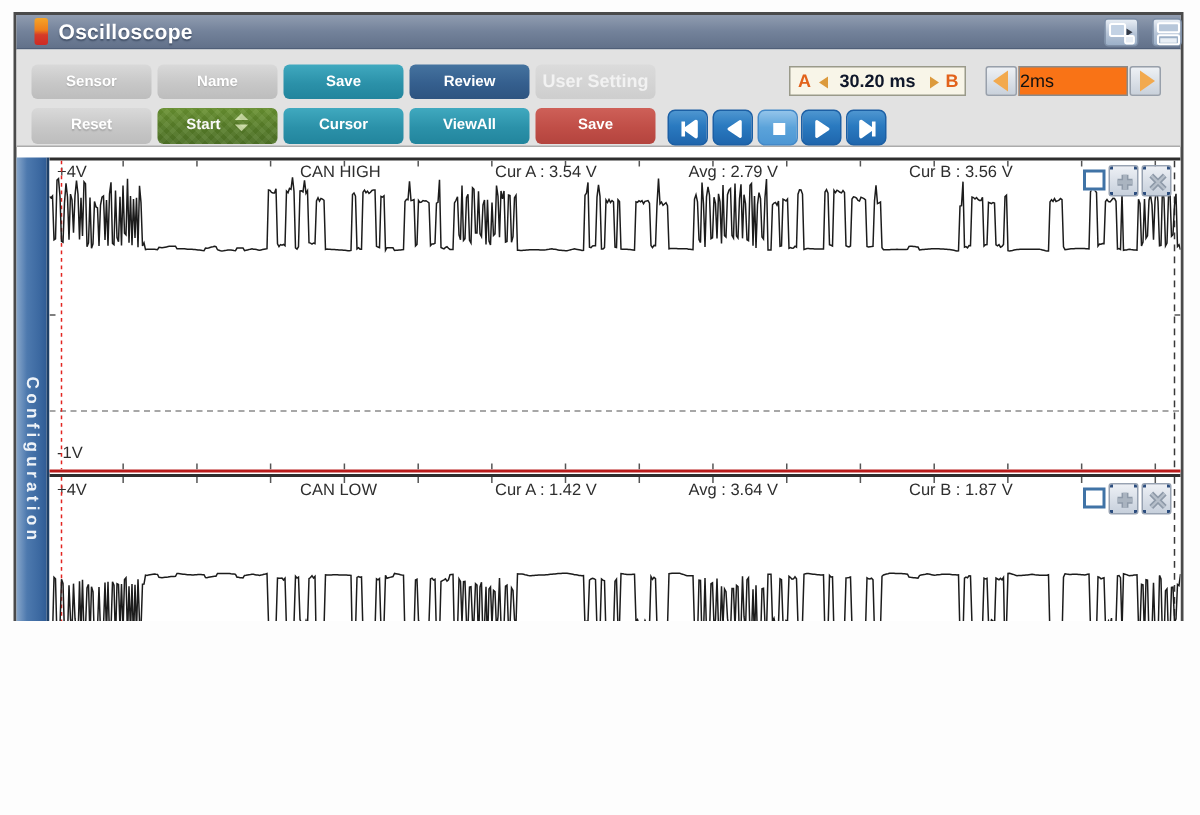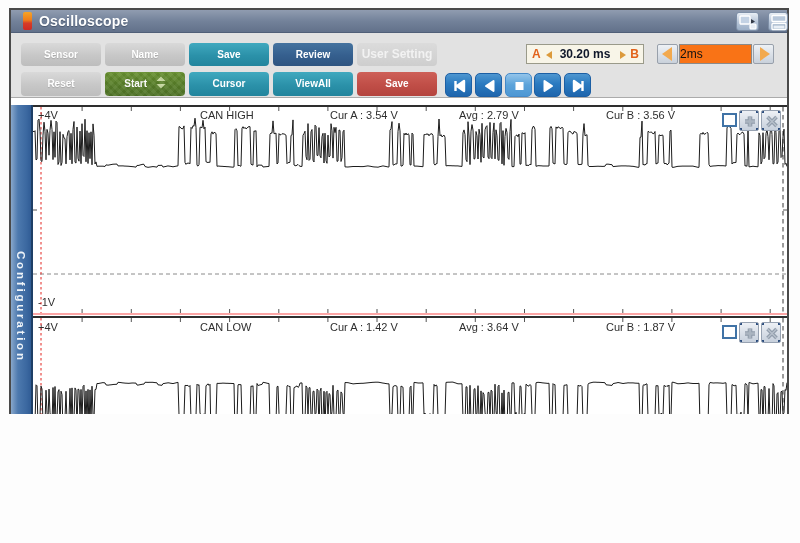--- a/index.html
+++ b/index.html
@@ -34,21 +34,21 @@
 #spinL { left:646px; }
 #spinL .tri { left:4px; border-right:10px solid #f2a94e; }
 #spinR { left:742px; }
 #spinR .tri { left:6px; border-left:10px solid #f2a94e; }
 #msbox { left:668px; top:11px; width:73px; height:20px; background:#f97316; border:1px solid #8a8a8a; font-size:12px; font-weight:normal; color:#111; line-height:19px; }
 .pb { top:40px; width:27px; height:24px; border-radius:5px; border:1px solid #1c5fa4; background:linear-gradient(#4e96d0,#2a7ac0 45%,#1f66ad); }
 .pb.mid { border-color:#4489c8; background:linear-gradient(#93c4ea,#5ba3da 50%,#4d97d4); }
 .pb svg { position:absolute; left:0; top:0; }
 #sidebar { left:0; top:95px; width:22px; height:426px; background:linear-gradient(90deg,#88a7cb,#4d79ae 35%,#3b68a0 78%,#305c95); border-right:2px solid #1e3f66; }
 #sidebar span { position:absolute; left:4px; top:146px; color:#eef3f8; font-size:11.5px; font-weight:bold; writing-mode:vertical-rl; letter-spacing:2.8px; }
-.panel { left:22px; width:754px; background:#fff; border-top:2px solid #2e2e2e; border-bottom:2px solid #fca5a5; }
+.panel { left:22px; width:754px; background:#fff; border-top:2px solid #2e2e2e; border-bottom:2px solid #b91c1c; }
 #panel1 { top:95px; height:210px; }
 #panel2 { top:306px; height:215px; }
 .hdr { position:absolute; font-size:11px; color:#2e2e2e; white-space:pre; }
 .wsvg { position:absolute; left:0; top:0; }
 .cb { position:absolute; left:689px; top:6px; width:15px; height:14px; background:#fff; border:2px solid #4073a6; }
 .sq { position:absolute; top:3px; width:20px; height:21px; border:1px solid #97a2b2; border-radius:2px; background:linear-gradient(#edf0f5,#c7d0dc); overflow:hidden; }
 .sq .c { position:absolute; width:4px; height:4px; background:#2c4d7e; }
 .sq svg { position:absolute; left:0; top:0; }
 </style>
 </head>

